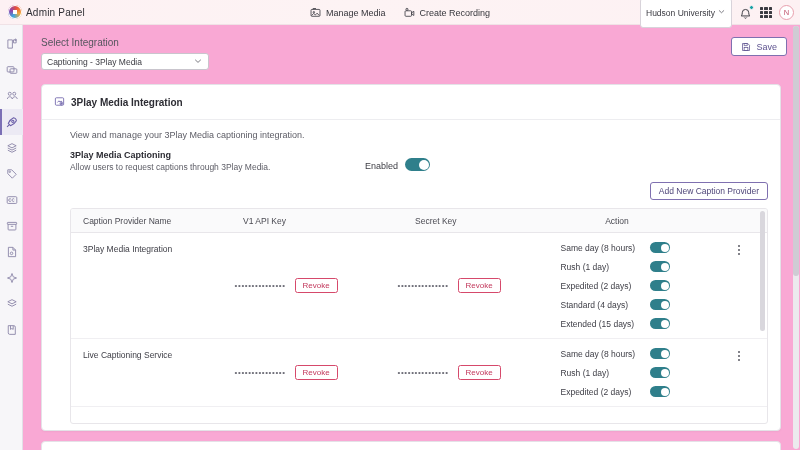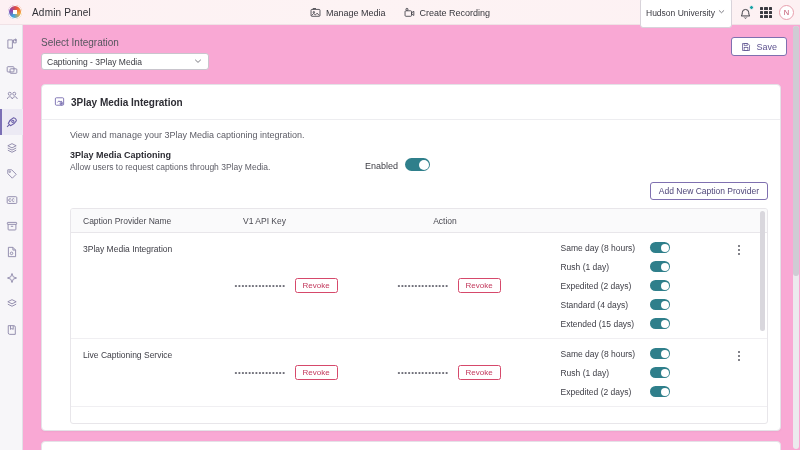--- a/index.html
+++ b/index.html
@@ -15,21 +15,21 @@
   .app { position: relative; width: 800px; height: 450px; background: #f0f0f2; }
 
   
   .topbar {
     position: absolute; top: 0; left: 0; right: 0; height: 25px;
     background: linear-gradient(90deg,#fdf1f3 0%,#fdf3f4 45%,#fdf1f3 100%);
     border-bottom: 1px solid #f0e2e6;
     display: flex; align-items: center;
     z-index: 20;
   }
-  .brand { display: flex; align-items: center; gap: 10px; padding-left: 8px; }
+  .brand { display: flex; align-items: center; gap: 4px; padding-left: 8px; }
   .brand-logo {
     width: 14px; height: 14px; border-radius: 50%;
     background:
       radial-gradient(circle at 50% 50%, #ffffff 0 22%, transparent 23%),
       conic-gradient(from 20deg, #e8503a, #f2a93b, #3ba9e0, #8e44ad, #e8503a);
     box-shadow: 0 0 0 1px #ffffff inset;
     flex: none;
   }
   .brand-title { font-size: 10px; color: #2f2f35; letter-spacing: .2px; }
 
@@ -430,20 +430,21 @@
           <div class="addprov-row">
             <div class="btn-outline">
               <span>Add New Caption Provider</span>
             </div>
           </div>
 
           <div class="table-wrap">
             <div class="thead">
               <div class="c1">Caption Provider Name</div>
               <div class="c2">V1 API Key</div>
+              <div class="c3">Secret Key</div>
               <div class="c5">Action</div>
             </div>
 
             <div class="trow">
               <div class="c1 cell provider-name">3Play Media Integration</div>
               <div class="c2 keycell">
                 <span class="mask">•••••••••••••••</span>
                 <span class="btn-revoke">Revoke</span>
               </div>
               <div class="c3 keycell">

